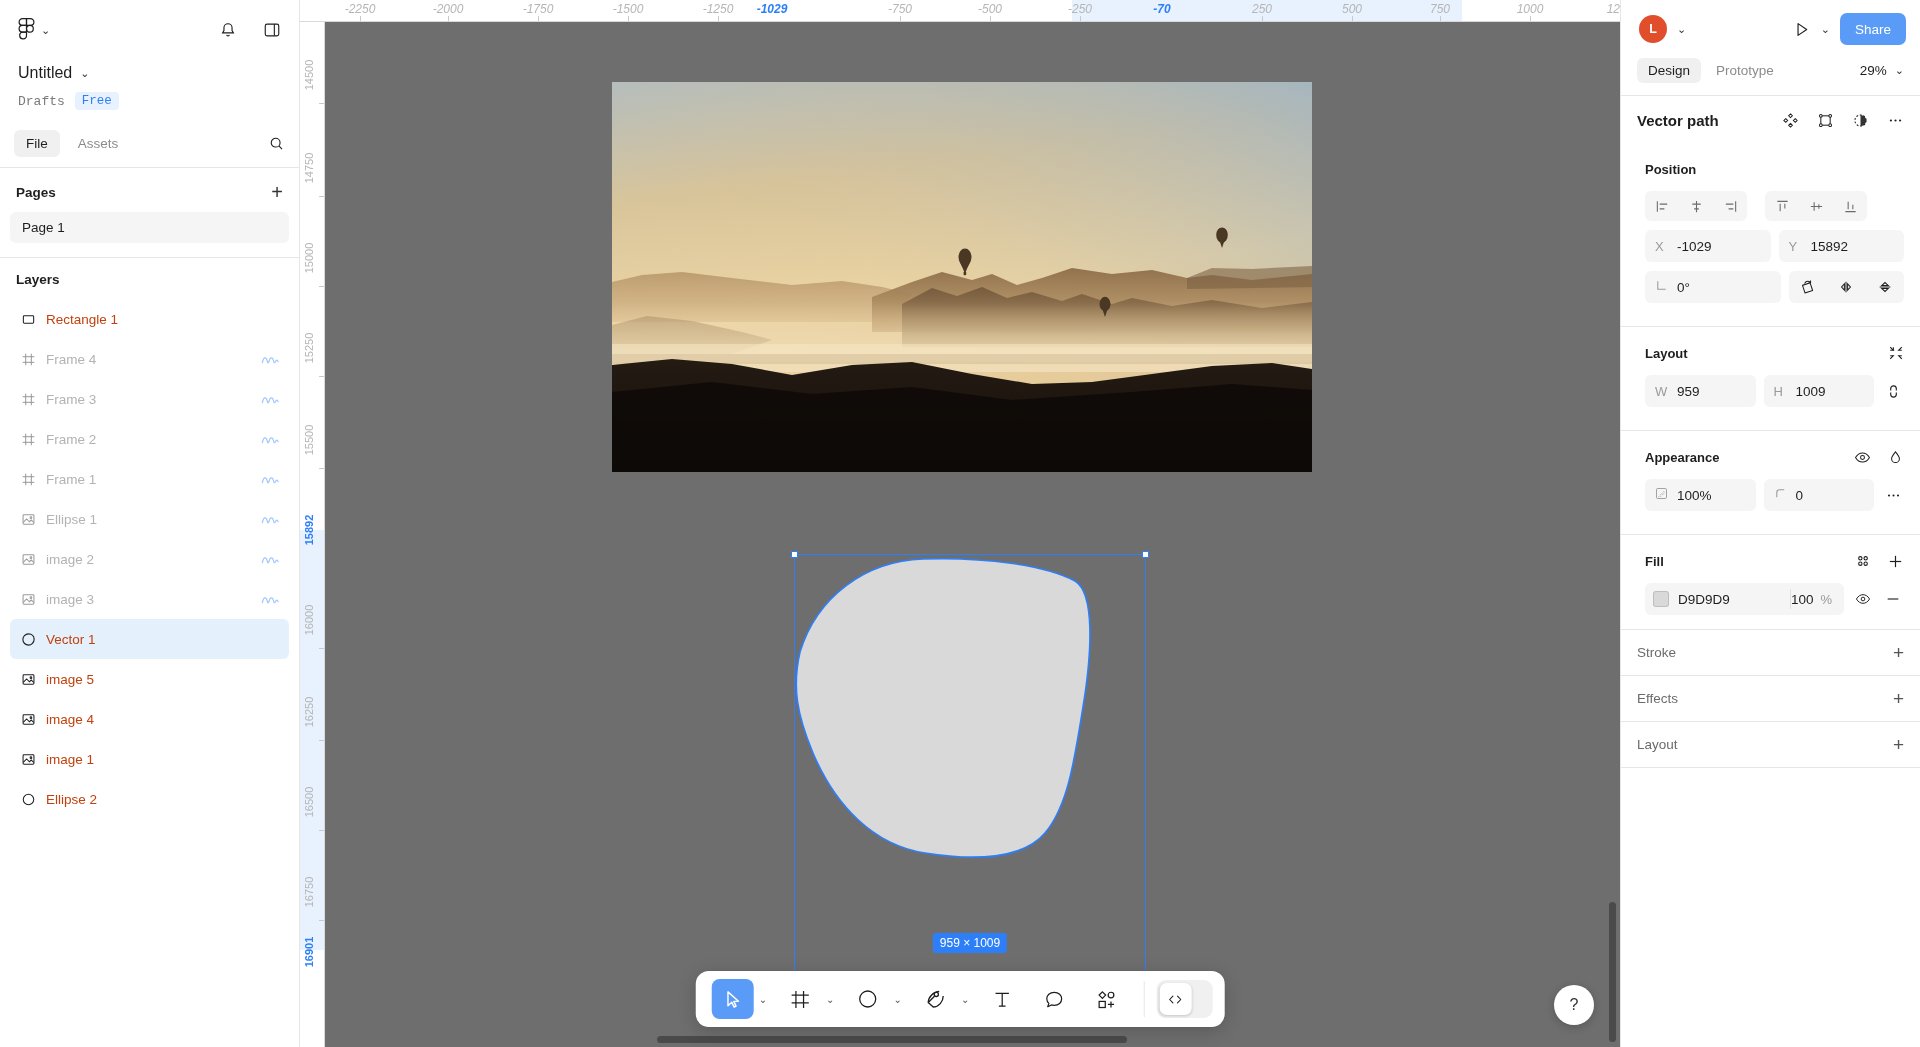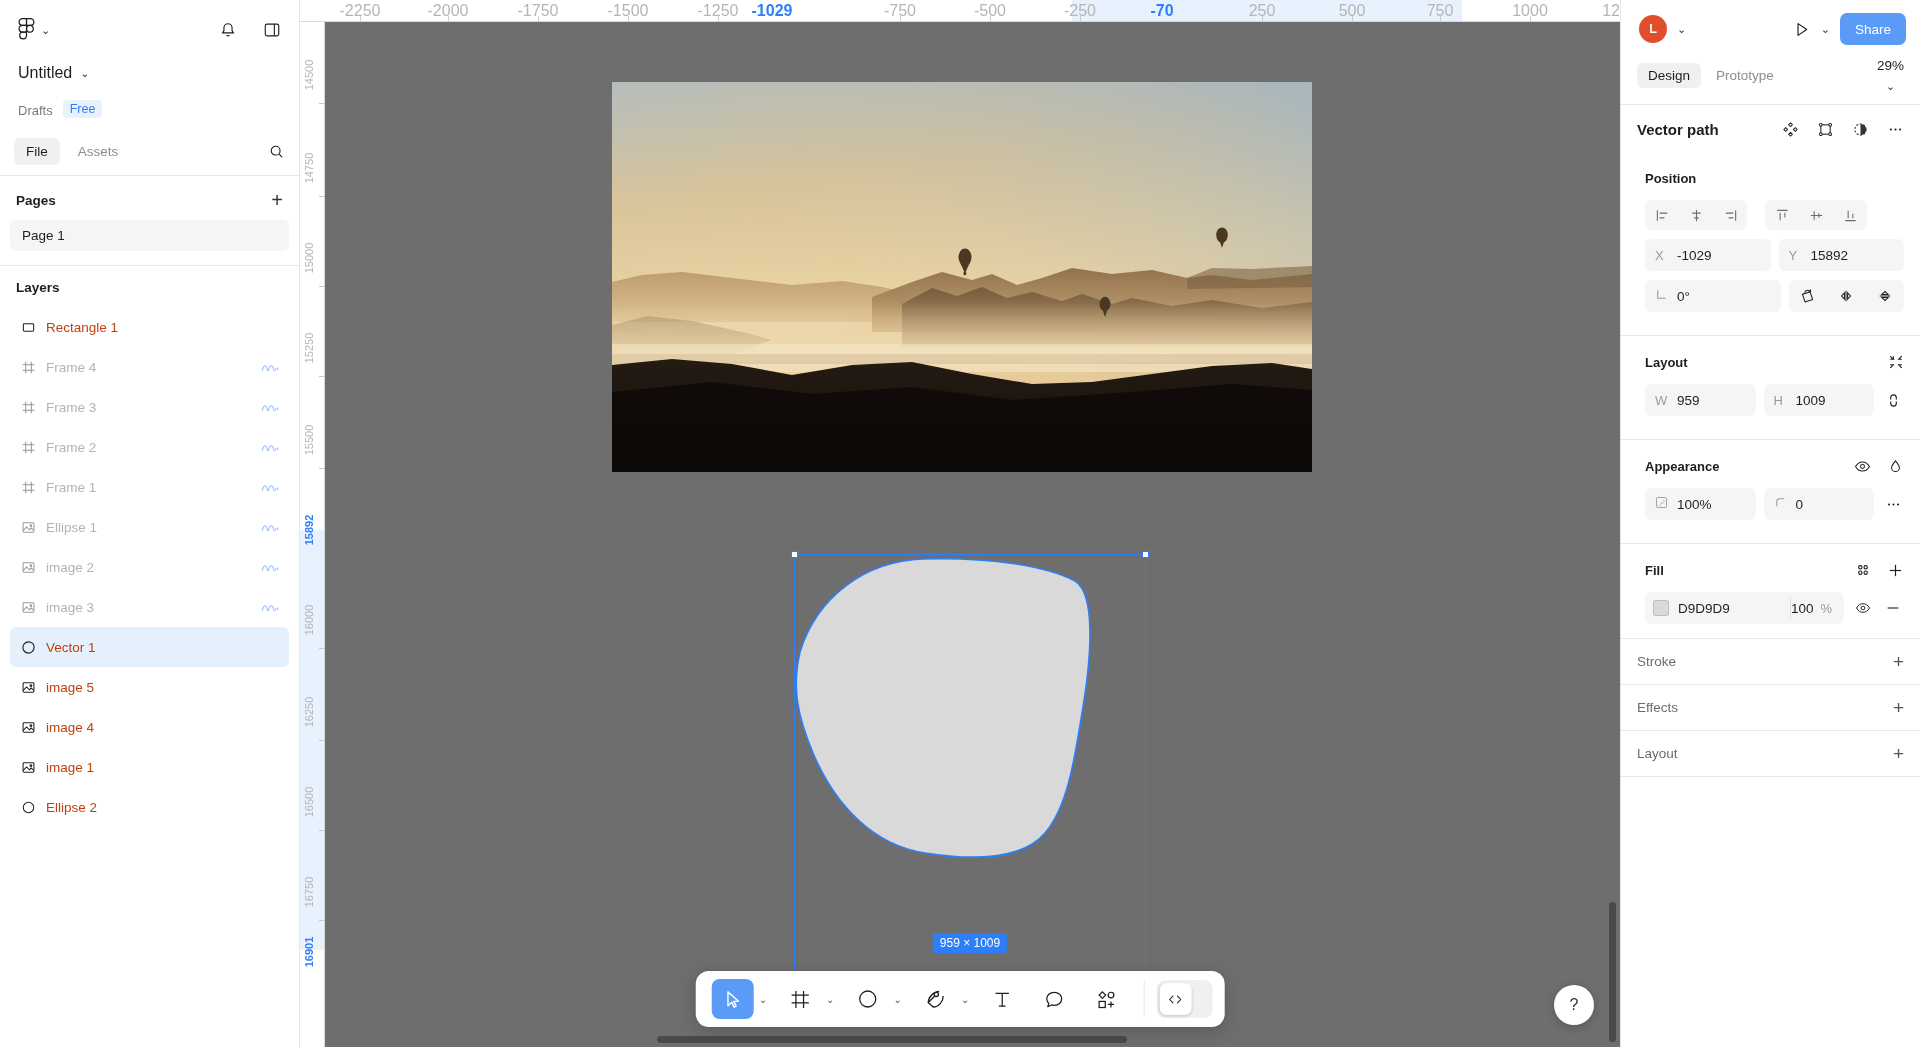--- a/index.html
+++ b/index.html
@@ -27,21 +27,21 @@
   }
   .logo-wrap { display: flex; align-items: center; gap: 6px; cursor: pointer; }
   .figma-logo { width: 17px; height: 24px; }
   .chev { color: #333; font-size: 11px; line-height: 1; }
   .sb-top-right { margin-left: auto; display: flex; align-items: center; gap: 26px; }
   .icon-btn { cursor: pointer; display: flex; align-items: center; justify-content: center; }
 
   .file-meta { padding: 4px 18px 14px 18px; }
   .file-title-row { display: flex; align-items: center; gap: 8px; }
   .file-title { font-size: 16px; font-weight: 400; color: #1e1e1e; }
-  .file-sub { margin-top: 18px; display: flex; align-items: flex-end; gap: 10px; font-size: 13px; }
+  .file-sub { margin-top: 10px; display: flex; align-items: center; gap: 10px; font-size: 13px; font-family: Liberation Mono, monospace; }
   .drafts { color: #7a7a7a; }
   .free-badge {
     color: #2d7ff9; background: #e8f1fe; border-radius: 4px;
     padding: 2px 7px; font-size: 12.5px;
   }
 
   .tabs-row {
     display: flex; align-items: center; gap: 6px;
     padding: 6px 14px 10px 14px;
     border-bottom: 1px solid #e6e6e6;
@@ -80,21 +80,21 @@
   .layer-ico { width: 16px; height: 16px; display: flex; align-items: center; justify-content: center; flex: 0 0 16px; }
   .anim-ico { color: #2d7ff9; flex: 0 0 20px; display: flex; align-items: center; }
 
   
   .canvas-area { position: relative; flex: 1; background: #e5e5e5; overflow: hidden; }
 
   .ruler-h {
     position: absolute; top: 0; left: 0; right: 0; height: 22px;
     background: #fff; border-bottom: 1px solid #d9d9d9; z-index: 5;
   }
-  .ruler-h .tick { position: absolute; top: 2px; font-size: 16px; color: #b5b5b5; transform: translateX(-50%); }
+  .ruler-h .tick { position: absolute; top: 2px; font-size: 12px; color: #b5b5b5; transform: translateX(-50%); font-style: italic; }
   .ruler-h .tick.hl { color: #2d7ff9; font-weight: 600; }
   .ruler-h .mark { position: absolute; bottom: 0; width: 1px; height: 5px; background: #c9c9c9; }
   .ruler-h .sel-band { position: absolute; top: 0; bottom: 0; background: #e8f1fe; }
 
   .ruler-v {
     position: absolute; top: 22px; left: 0; bottom: 0; width: 25px;
     background: #fff; border-right: 1px solid #d9d9d9; z-index: 5;
   }
   .ruler-v .tick {
     position: absolute; left: 3px; font-size: 11px; color: #b5b5b5;
@@ -201,21 +201,21 @@
     background: #5a9bf8; color: #fff; border: none; border-radius: 7px;
     height: 32px; padding: 0 15px; font-size: 13.5px; font-weight: 500;
     font-family: inherit; cursor: pointer;
   }
   .rp-tabs {
     display: flex; align-items: center; padding: 0 16px 12px 16px; gap: 4px;
     border-bottom: 1px solid #e6e6e6;
   }
   .rp-tab { padding: 5px 11px; border-radius: 6px; font-size: 13.5px; color: #8c8c8c; cursor: pointer; }
   .rp-tab.active { background: #f0f0f0; color: #1e1e1e; font-weight: 500; }
-  .rp-zoom { margin-left: auto; display: flex; align-items: center; gap: 8px; font-size: 13.5px; color: #1e1e1e; cursor: pointer; flex-direction: column; }
+  .rp-zoom { margin-left: auto; display: flex; align-items: center; gap: 8px; font-size: 13.5px; color: #1e1e1e; cursor: pointer; }
 
   .rp-section { padding: 12px 16px 14px 24px; }
   .rp-divider { border-bottom: 1px solid #e6e6e6; }
   .rp-head {
     display: flex; align-items: center; height: 28px; margin-bottom: 8px;
   }
   .rp-head .lbl { font-size: 13px; font-weight: 600; color: #1e1e1e; }
   .rp-head .acts { margin-left: auto; display: flex; align-items: center; gap: 16px; }
 
   .obj-head {

